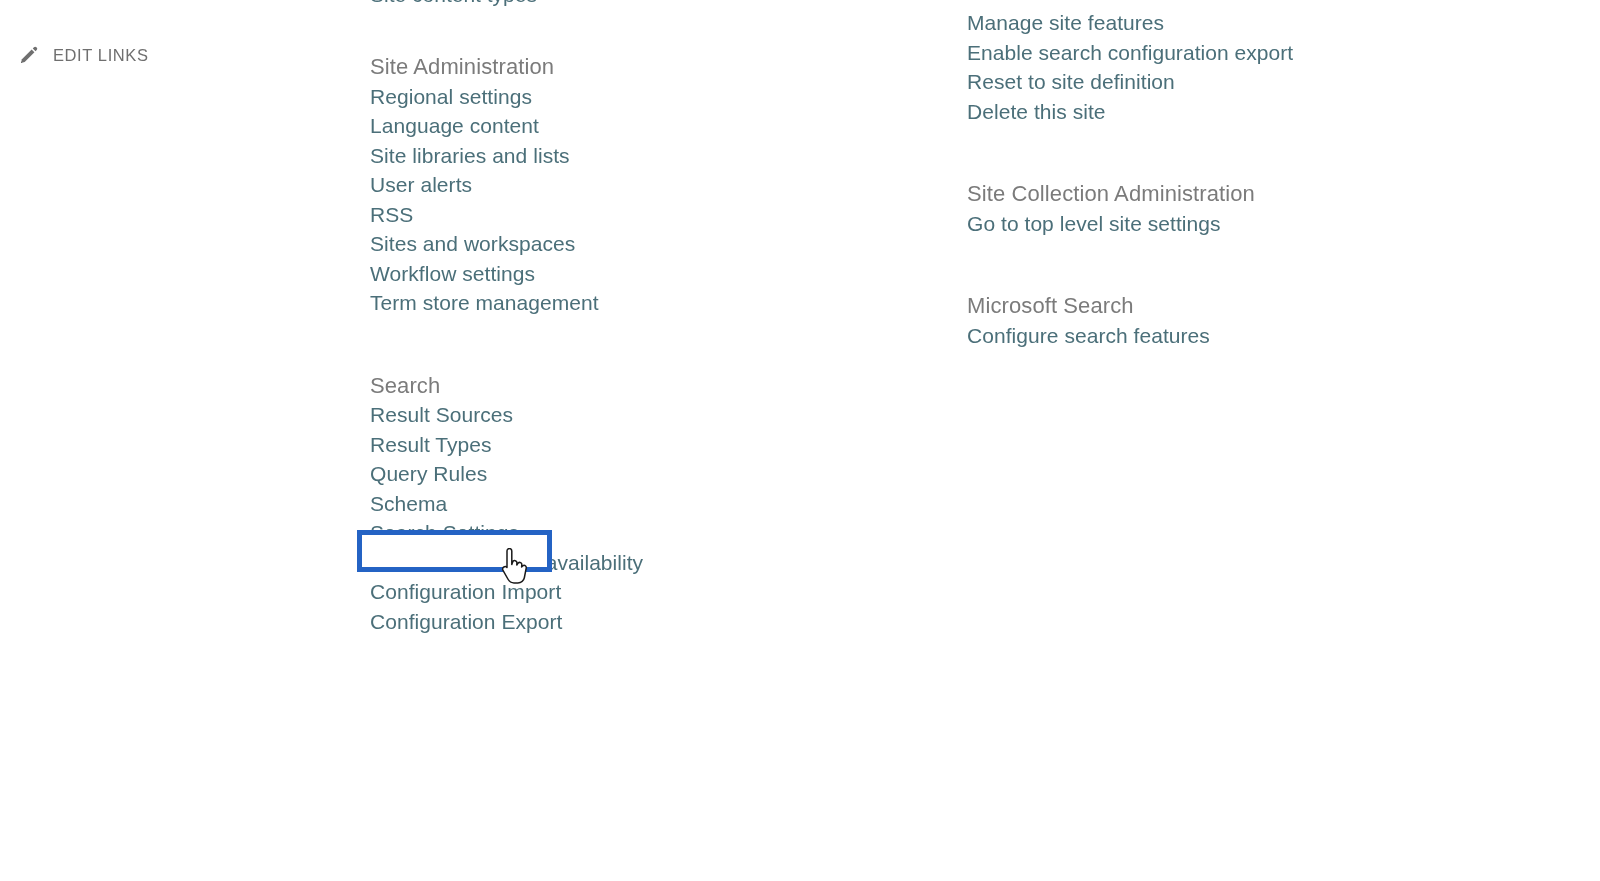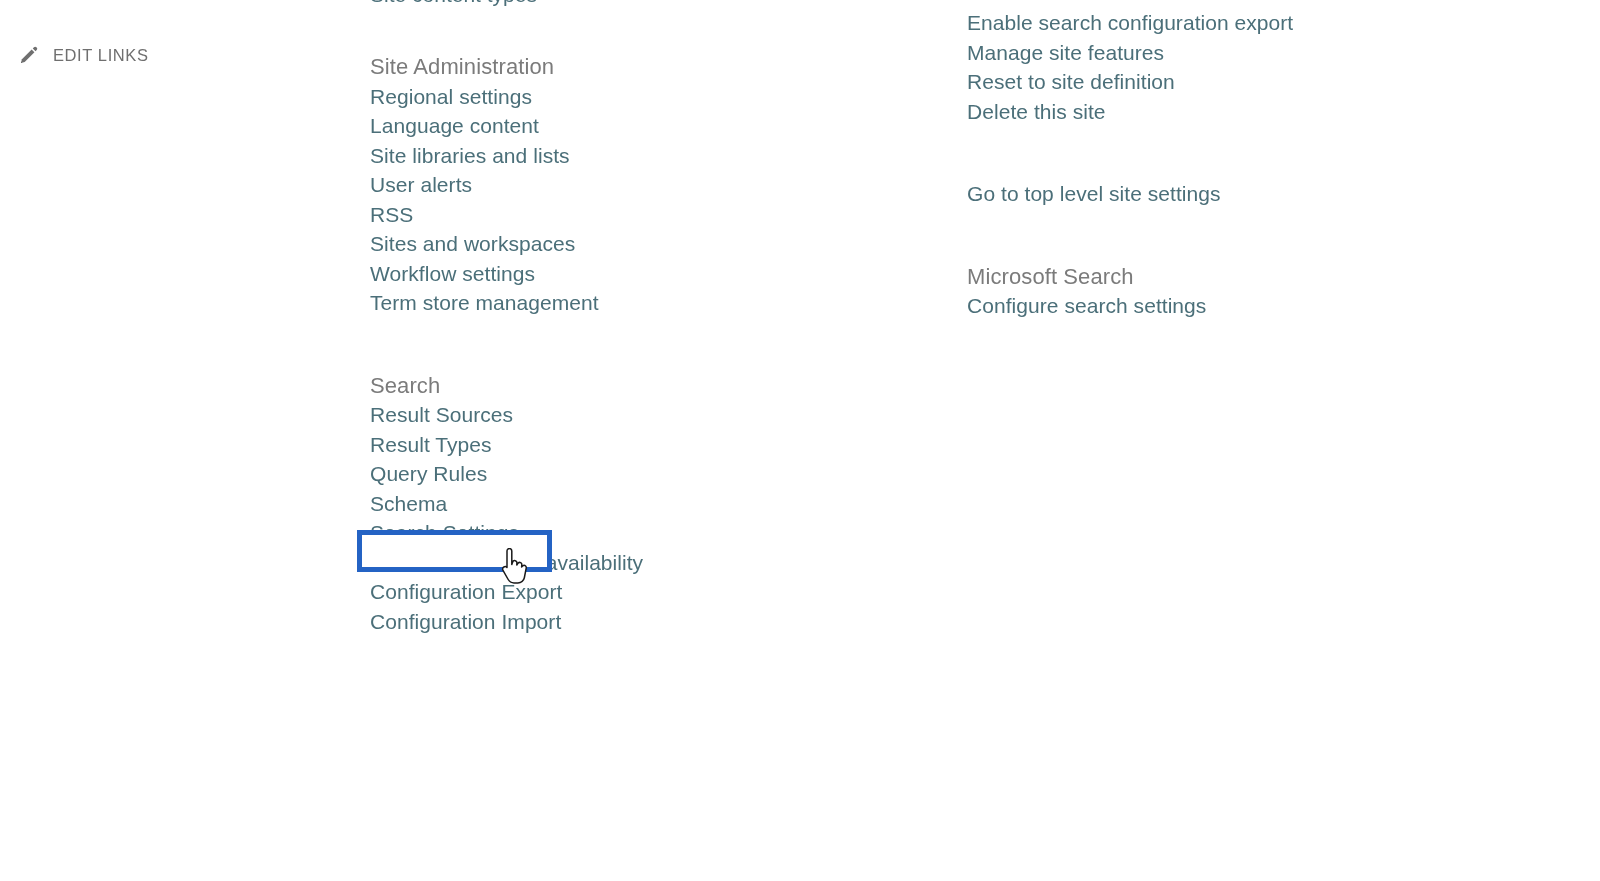--- a/index.html
+++ b/index.html
@@ -166,47 +166,48 @@
   <div class="spacer-xl"></div>
 
   <div class="group">
     <div class="grp-head">Search</div>
     <a class="link" href="#">Result Sources</a>
     <a class="link" href="#">Result Types</a>
     <a class="link" href="#">Query Rules</a>
     <a class="link" href="#">Schema</a>
     <a class="link is-hovered" href="#">Search Settings</a>
     <a class="link" href="#">Search and offline availability</a>
+    <a class="link" href="#">Configuration Import</a>
     <a class="link" href="#">Configuration Export</a>
-    <a class="link" href="#">Configuration Import</a>
   </div>
 </div>
 
 <div class="col" id="col-right">
 
   <div style="height:8px;"></div>
 
   <div class="group">
+    <a class="link" href="#">Manage site features</a>
     <a class="link" href="#">Enable search configuration export</a>
-    <a class="link" href="#">Manage site features</a>
     <a class="link" href="#">Reset to site definition</a>
     <a class="link" href="#">Delete this site</a>
   </div>
 
   <div class="spacer-xl"></div>
 
   <div class="group">
+    <div class="grp-head">Site Collection Administration</div>
     <a class="link" href="#">Go to top level site settings</a>
   </div>
 
   <div class="spacer-xl"></div>
 
   <div class="group">
     <div class="grp-head">Microsoft Search</div>
-    <a class="link" href="#">Configure search settings</a>
+    <a class="link" href="#">Configure search features</a>
   </div>
 </div>
 
 <div id="highlight-mask"></div>
 <div id="highlight-box"></div>
 
 <div id="cursor">
   <svg viewBox="0 0 34 40" width="34" height="40" aria-hidden="true">
     <path d="M9 3 C9 1.6 10.1 0.6 11.4 0.6 C12.7 0.6 13.8 1.6 13.8 3 L13.8 16.5
              L14.6 14.2 C15.0 13.0 16.2 12.4 17.3 12.7 C18.3 13.0 19.0 13.9 18.9 14.9

